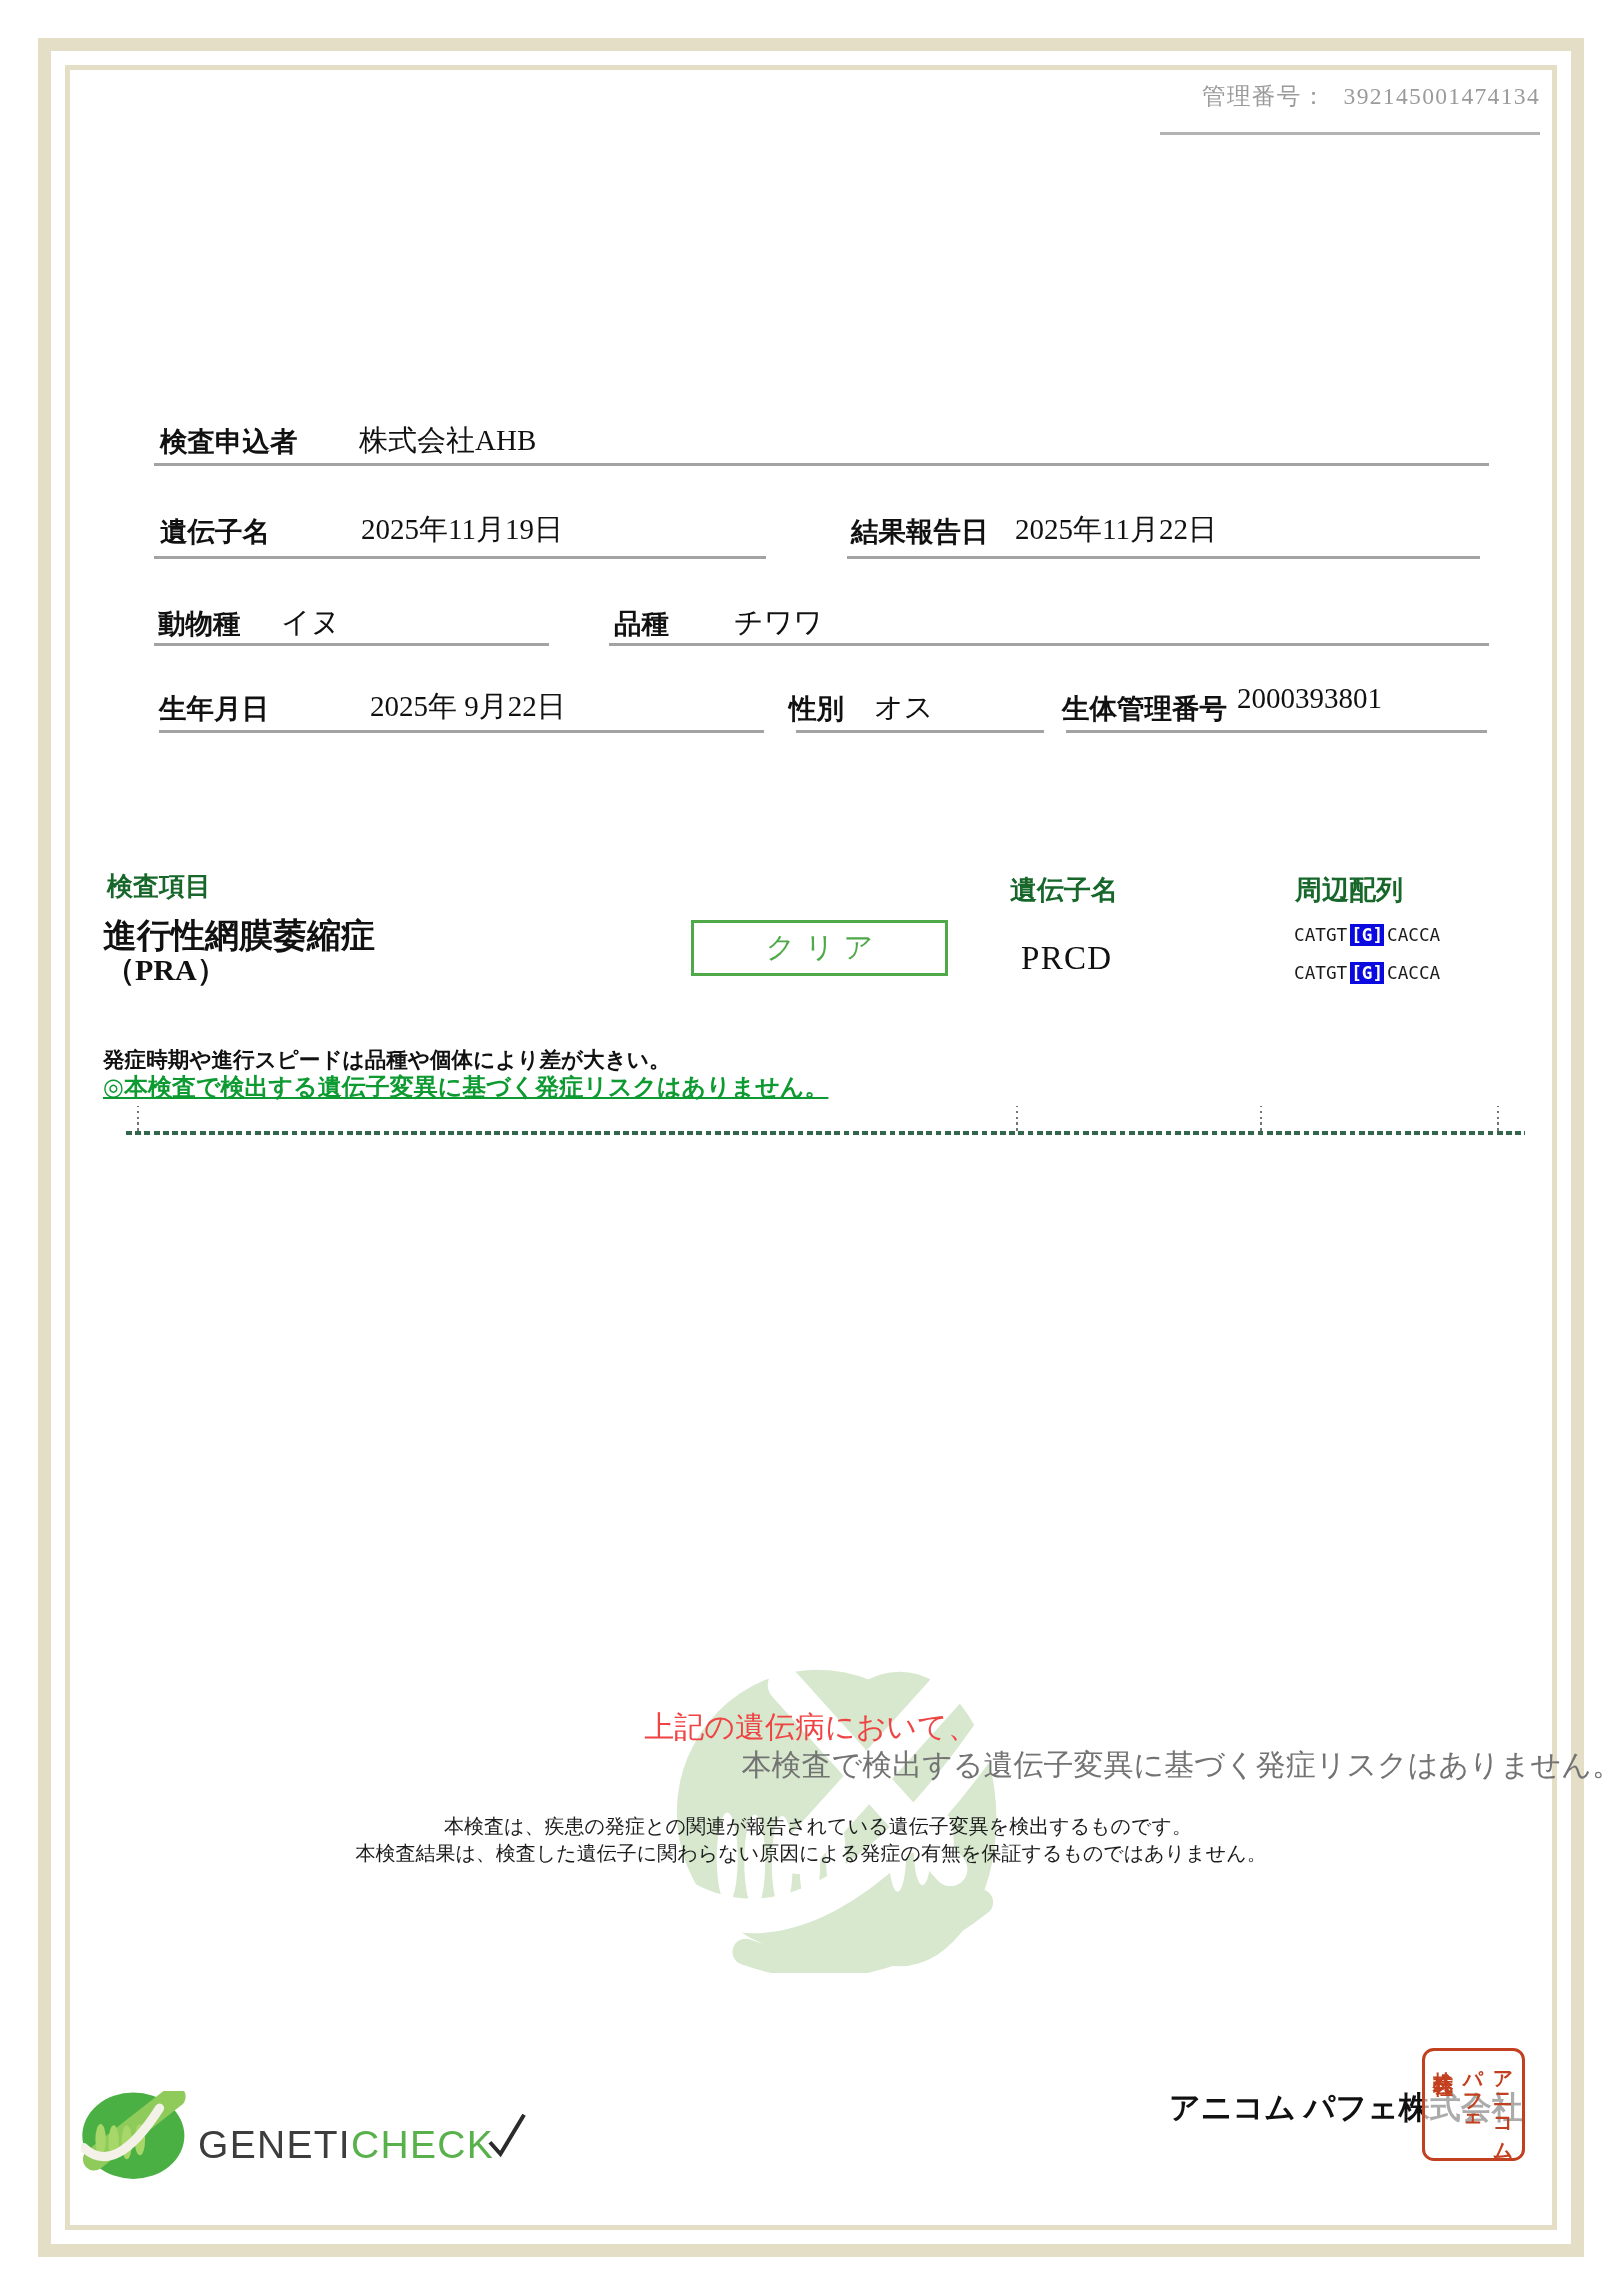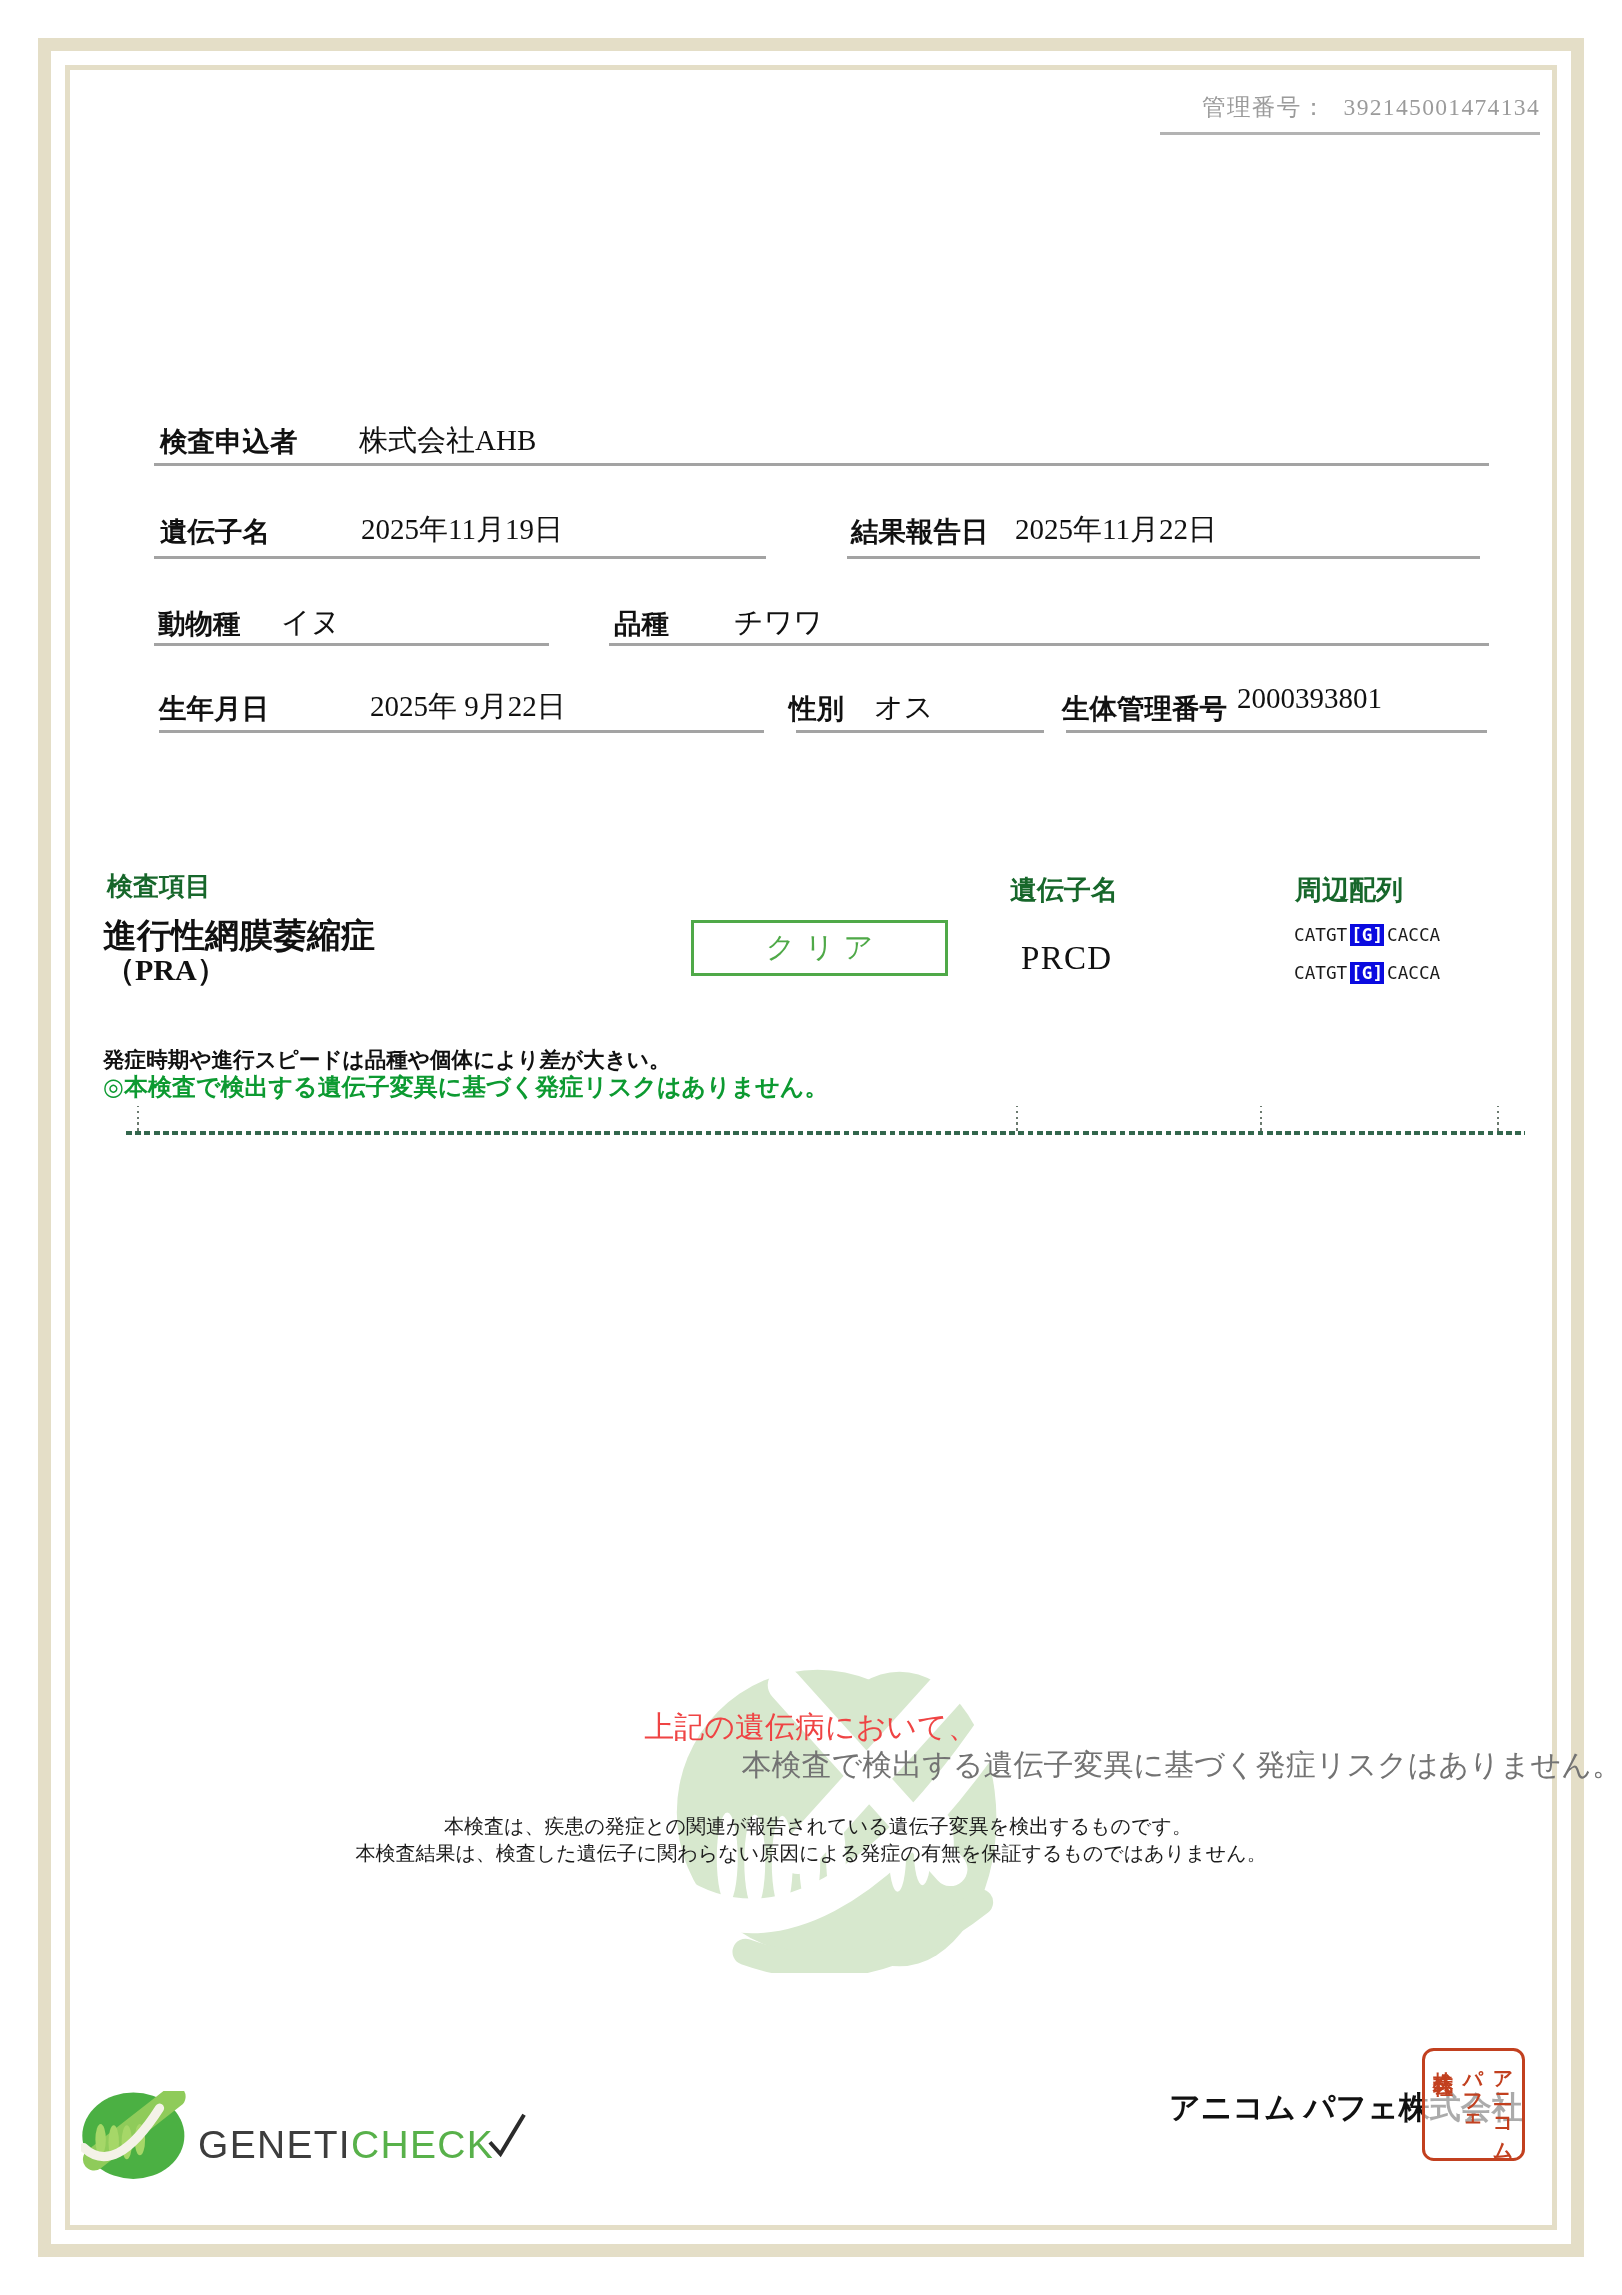--- a/index.html
+++ b/index.html
@@ -22,21 +22,21 @@
   .item-name{font-size:34px;font-weight:bold;white-space:nowrap;}
   .item-sub{font-size:30px;font-weight:bold;white-space:nowrap;}
   .clear-box{left:691px;top:920px;width:251px;height:50px;border:3.3px solid #4fa948;
              display:flex;align-items:center;justify-content:center;}
   .clear-box span{font-size:29px;color:#4fa948;letter-spacing:9.2px;text-indent:9.2px;}
   .gene-val{font-size:33px;letter-spacing:1.3px;}
   .seq{font-family:"DejaVu Sans Mono","Liberation Mono",monospace;font-size:17.7px;color:#1a1a1a;
        white-space:nowrap;}
   .seq .allele{background:#0a0ae0;color:#ffffff;font-weight:bold;padding:0.7px 1.3px;margin:0 2.6px;}
   .desc{font-size:21.6px;font-weight:bold;white-space:nowrap;}
-  .risk{font-size:24px;font-weight:bold;color:#0c9a31;white-space:nowrap;}
+  .risk{font-size:24px;font-weight:bold;color:#0c9a31;white-space:nowrap;text-decoration:underline;}
   .dash-h{position:absolute;height:3.9px;
           background:repeating-linear-gradient(90deg,#33664d 0 5.9px,transparent 5.9px 9.2px);}
   .dot-v{position:absolute;width:2px;height:25px;
          background:repeating-linear-gradient(0deg,#6b7a6f 0 2.6px,transparent 2.6px 5.9px);}
   .sans{font-family:"Liberation Sans","DejaVu Sans",sans-serif;}
   .sum1{left:0;width:100%;text-align:center;top:1707px;font-size:30px;color:#ef4444;}
   .sum2{left:0;width:100%;text-align:right;top:1745px;font-size:30px;color:#737373;}
   .note{left:0;width:100%;text-align:center;font-size:20px;color:#1c1c1c;}
   .logo-text{top:2123px;left:198px;font-family:"Liberation Sans","DejaVu Sans",sans-serif;
              font-size:39px;letter-spacing:1.3px;white-space:nowrap;}
@@ -76,21 +76,21 @@
       <ellipse cx="218" cy="300" rx="16" ry="70"></ellipse>
       <ellipse cx="258" cy="295" rx="15" ry="66"></ellipse>
       <ellipse cx="352" cy="290" rx="13" ry="56"></ellipse>
       <ellipse cx="390" cy="284" rx="13" ry="52"></ellipse>
       <ellipse cx="426" cy="276" rx="12" ry="48"></ellipse>
       <path d="M 10,345 Q 230,490 505,85" stroke="#ffffff" stroke-width="52" fill="none" stroke-linecap="round"></path>
     </g>
     <path d="M 120,438 Q 300,502 478,362" stroke="#d7e8ce" stroke-width="40" fill="none" stroke-linecap="round"></path>
   </svg>
 
-  <div class="abs mgmt" style="left:1160px;top:91px;width:380px;text-align:right;white-space:nowrap;">
+  <div class="abs mgmt" style="left:1160px;top:80px;width:380px;text-align:right;white-space:nowrap;">
     <span>管理番号：</span><span style="display:inline-block;width:17px;"></span><span>392145001474134</span>
   </div>
   <div class="rule" style="left:1160px;top:132px;width:380px;background:#b3b3b3;"></div>
 
 
   <div class="abs flabel" style="left:160px;top:424px;">検査申込者</div>
   <div class="abs fvalue" style="left:359px;top:421px;">株式会社AHB</div>
   <div class="rule" style="left:154px;top:463px;width:1335px;"></div>
 
   <div class="abs flabel" style="left:160px;top:514px;">遺伝子名</div>

